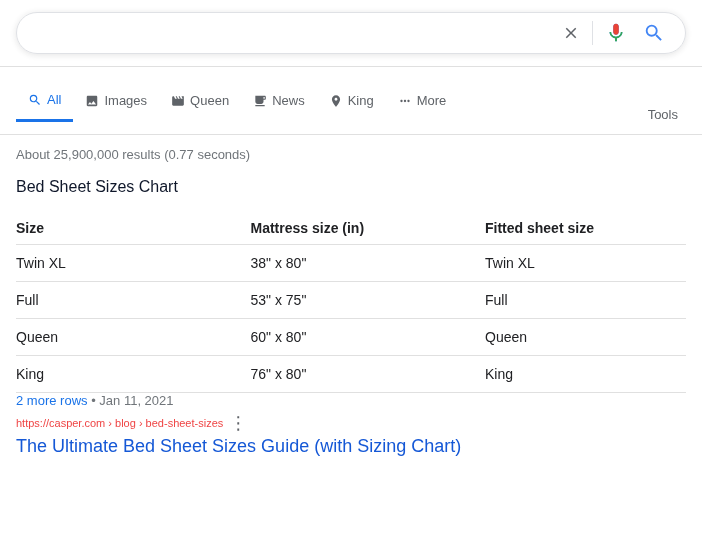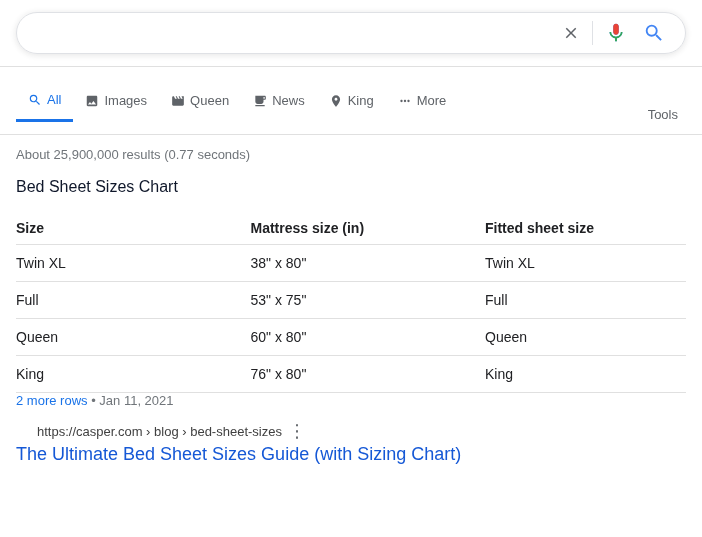--- a/index.html
+++ b/index.html
@@ -124,38 +124,37 @@
       width: 35%;
     }
     .data-table th:nth-child(3),
     .data-table td:nth-child(3) {
       width: 30%;
     }
 
     .more-rows-line {
       font-size: 13px;
       color: #1a73e8;
-      margin-bottom: 12px;
+      margin-bottom: 4px;
       cursor: pointer;
     }
     .more-rows-line span.date {
       color: #70757a;
     }
 
     
     .result-url-line {
       display: flex;
       align-items: center;
       gap: 6px;
       margin-bottom: 2px;
     }
     .result-url {
-      font-size: 13px;
-      color: #404040;
-      margin-left: 21px;
+      font-size: 11px;
+      color: #ef4444;
     }
     .result-more-icon {
       color: #5f6368;
       cursor: pointer;
       font-size: 18px;
     }
     .result-title {
       font-size: 18px;
       color: #1558d6;
       cursor: pointer;

